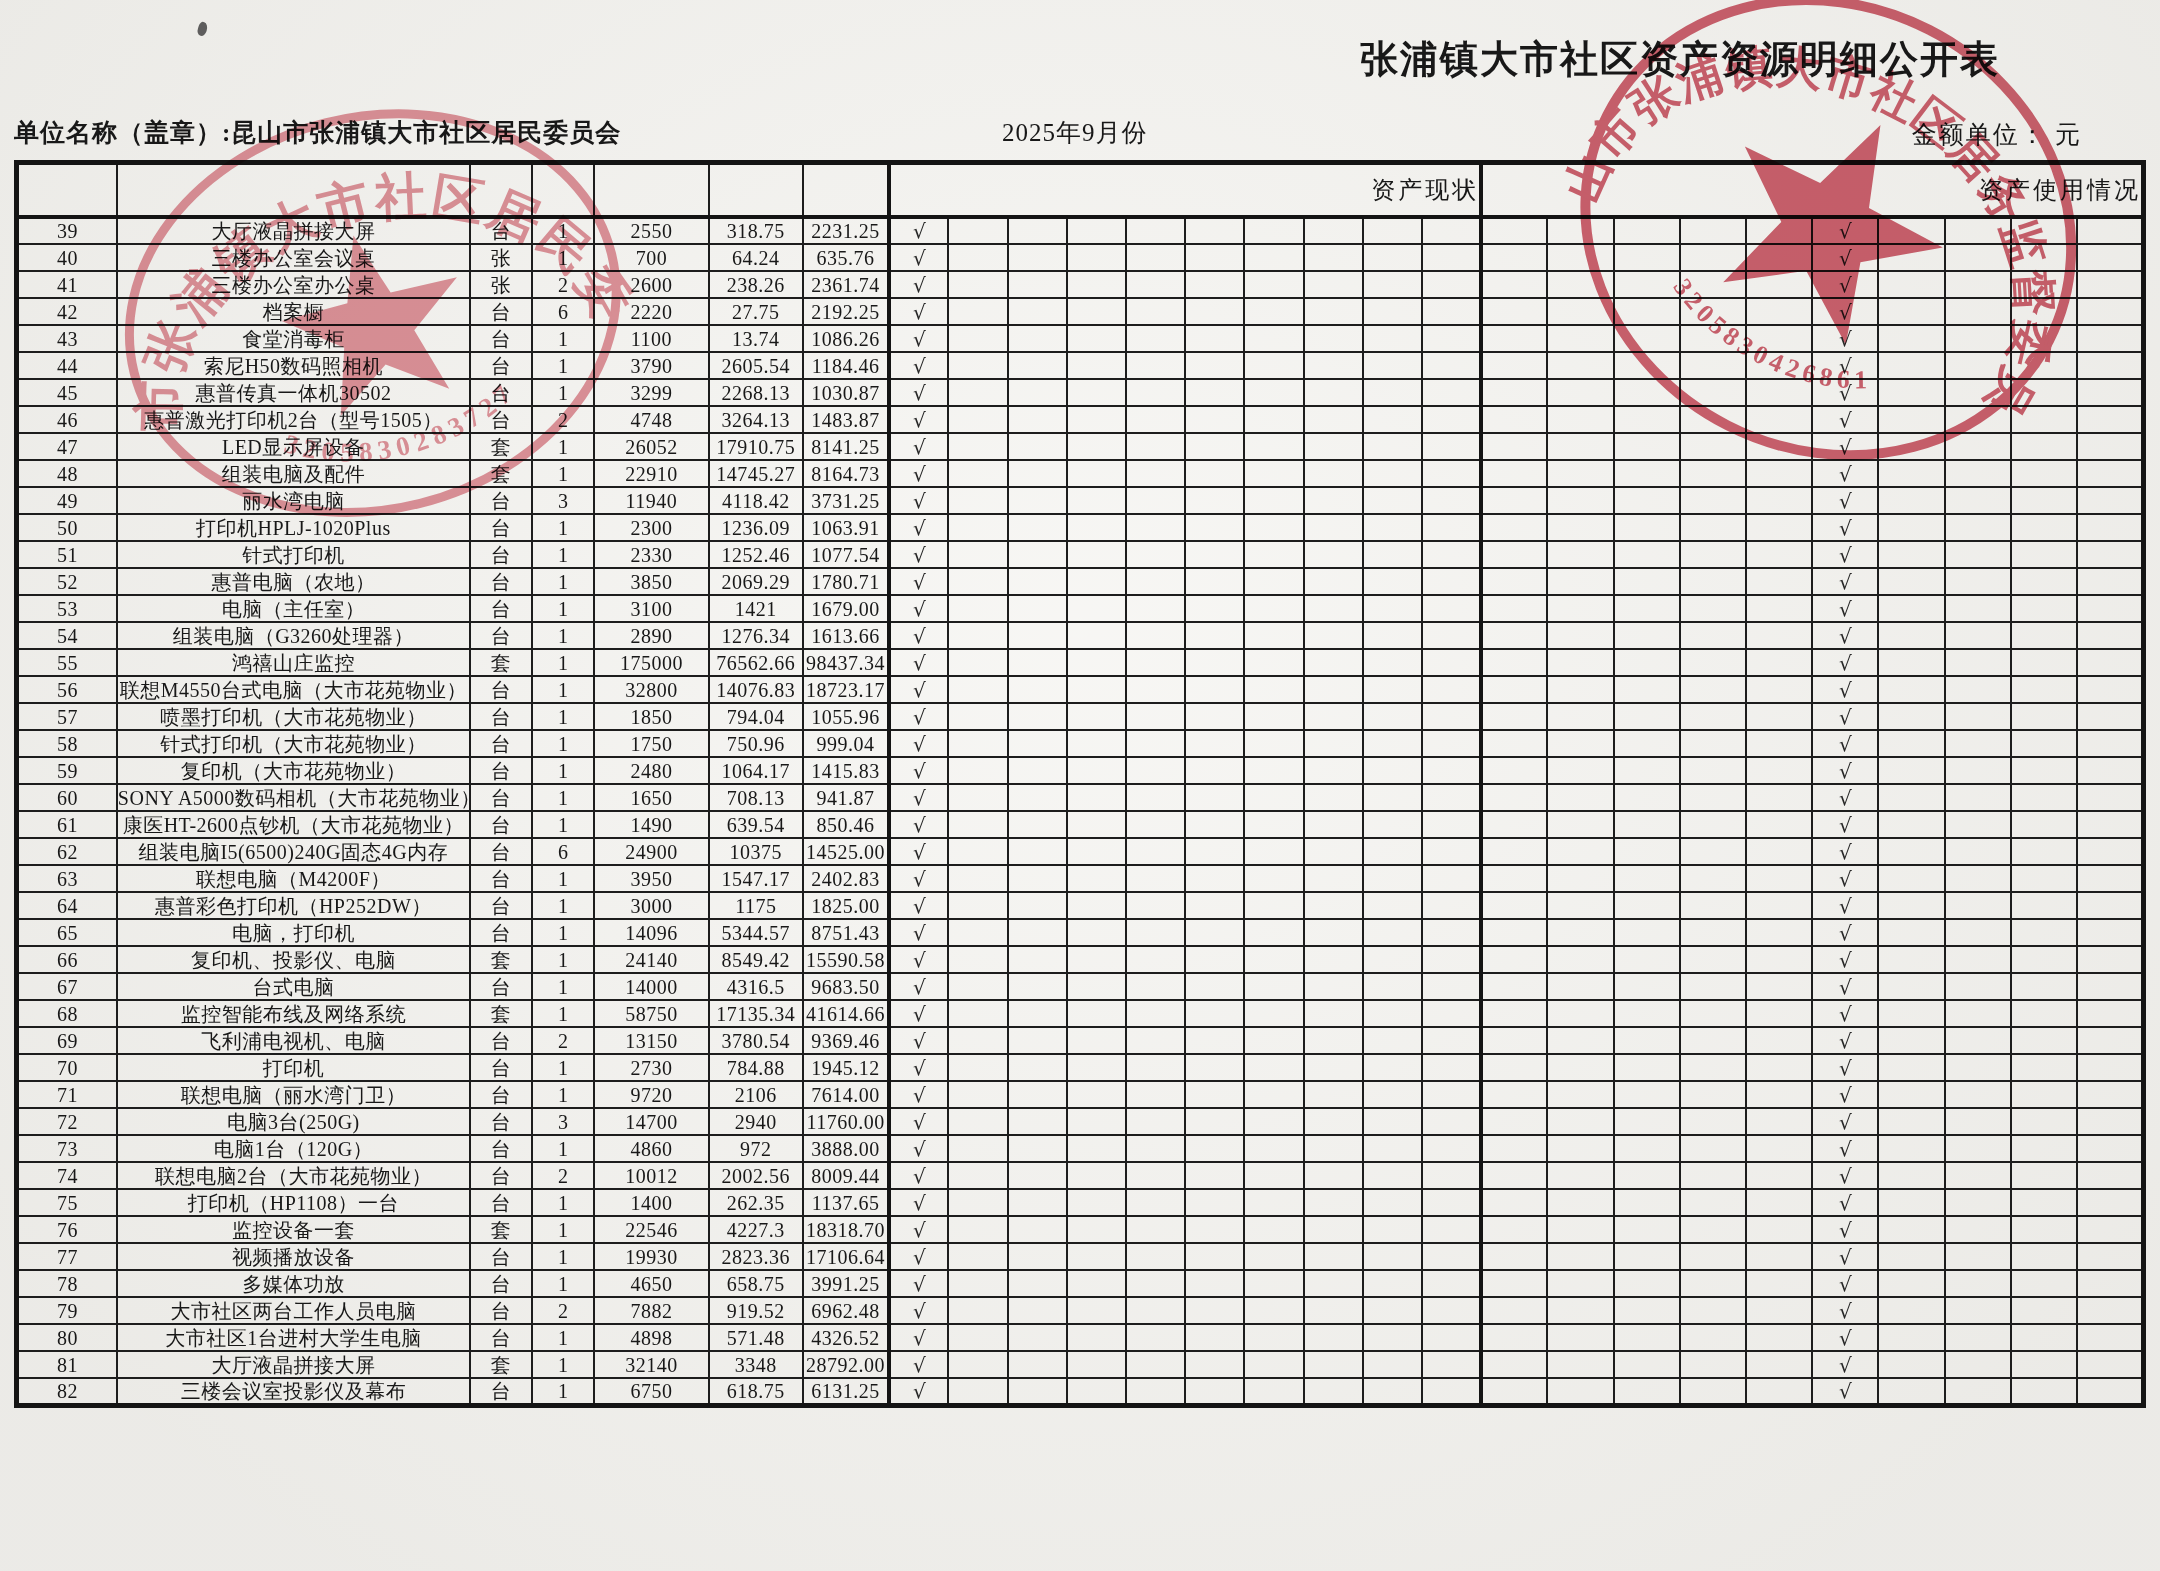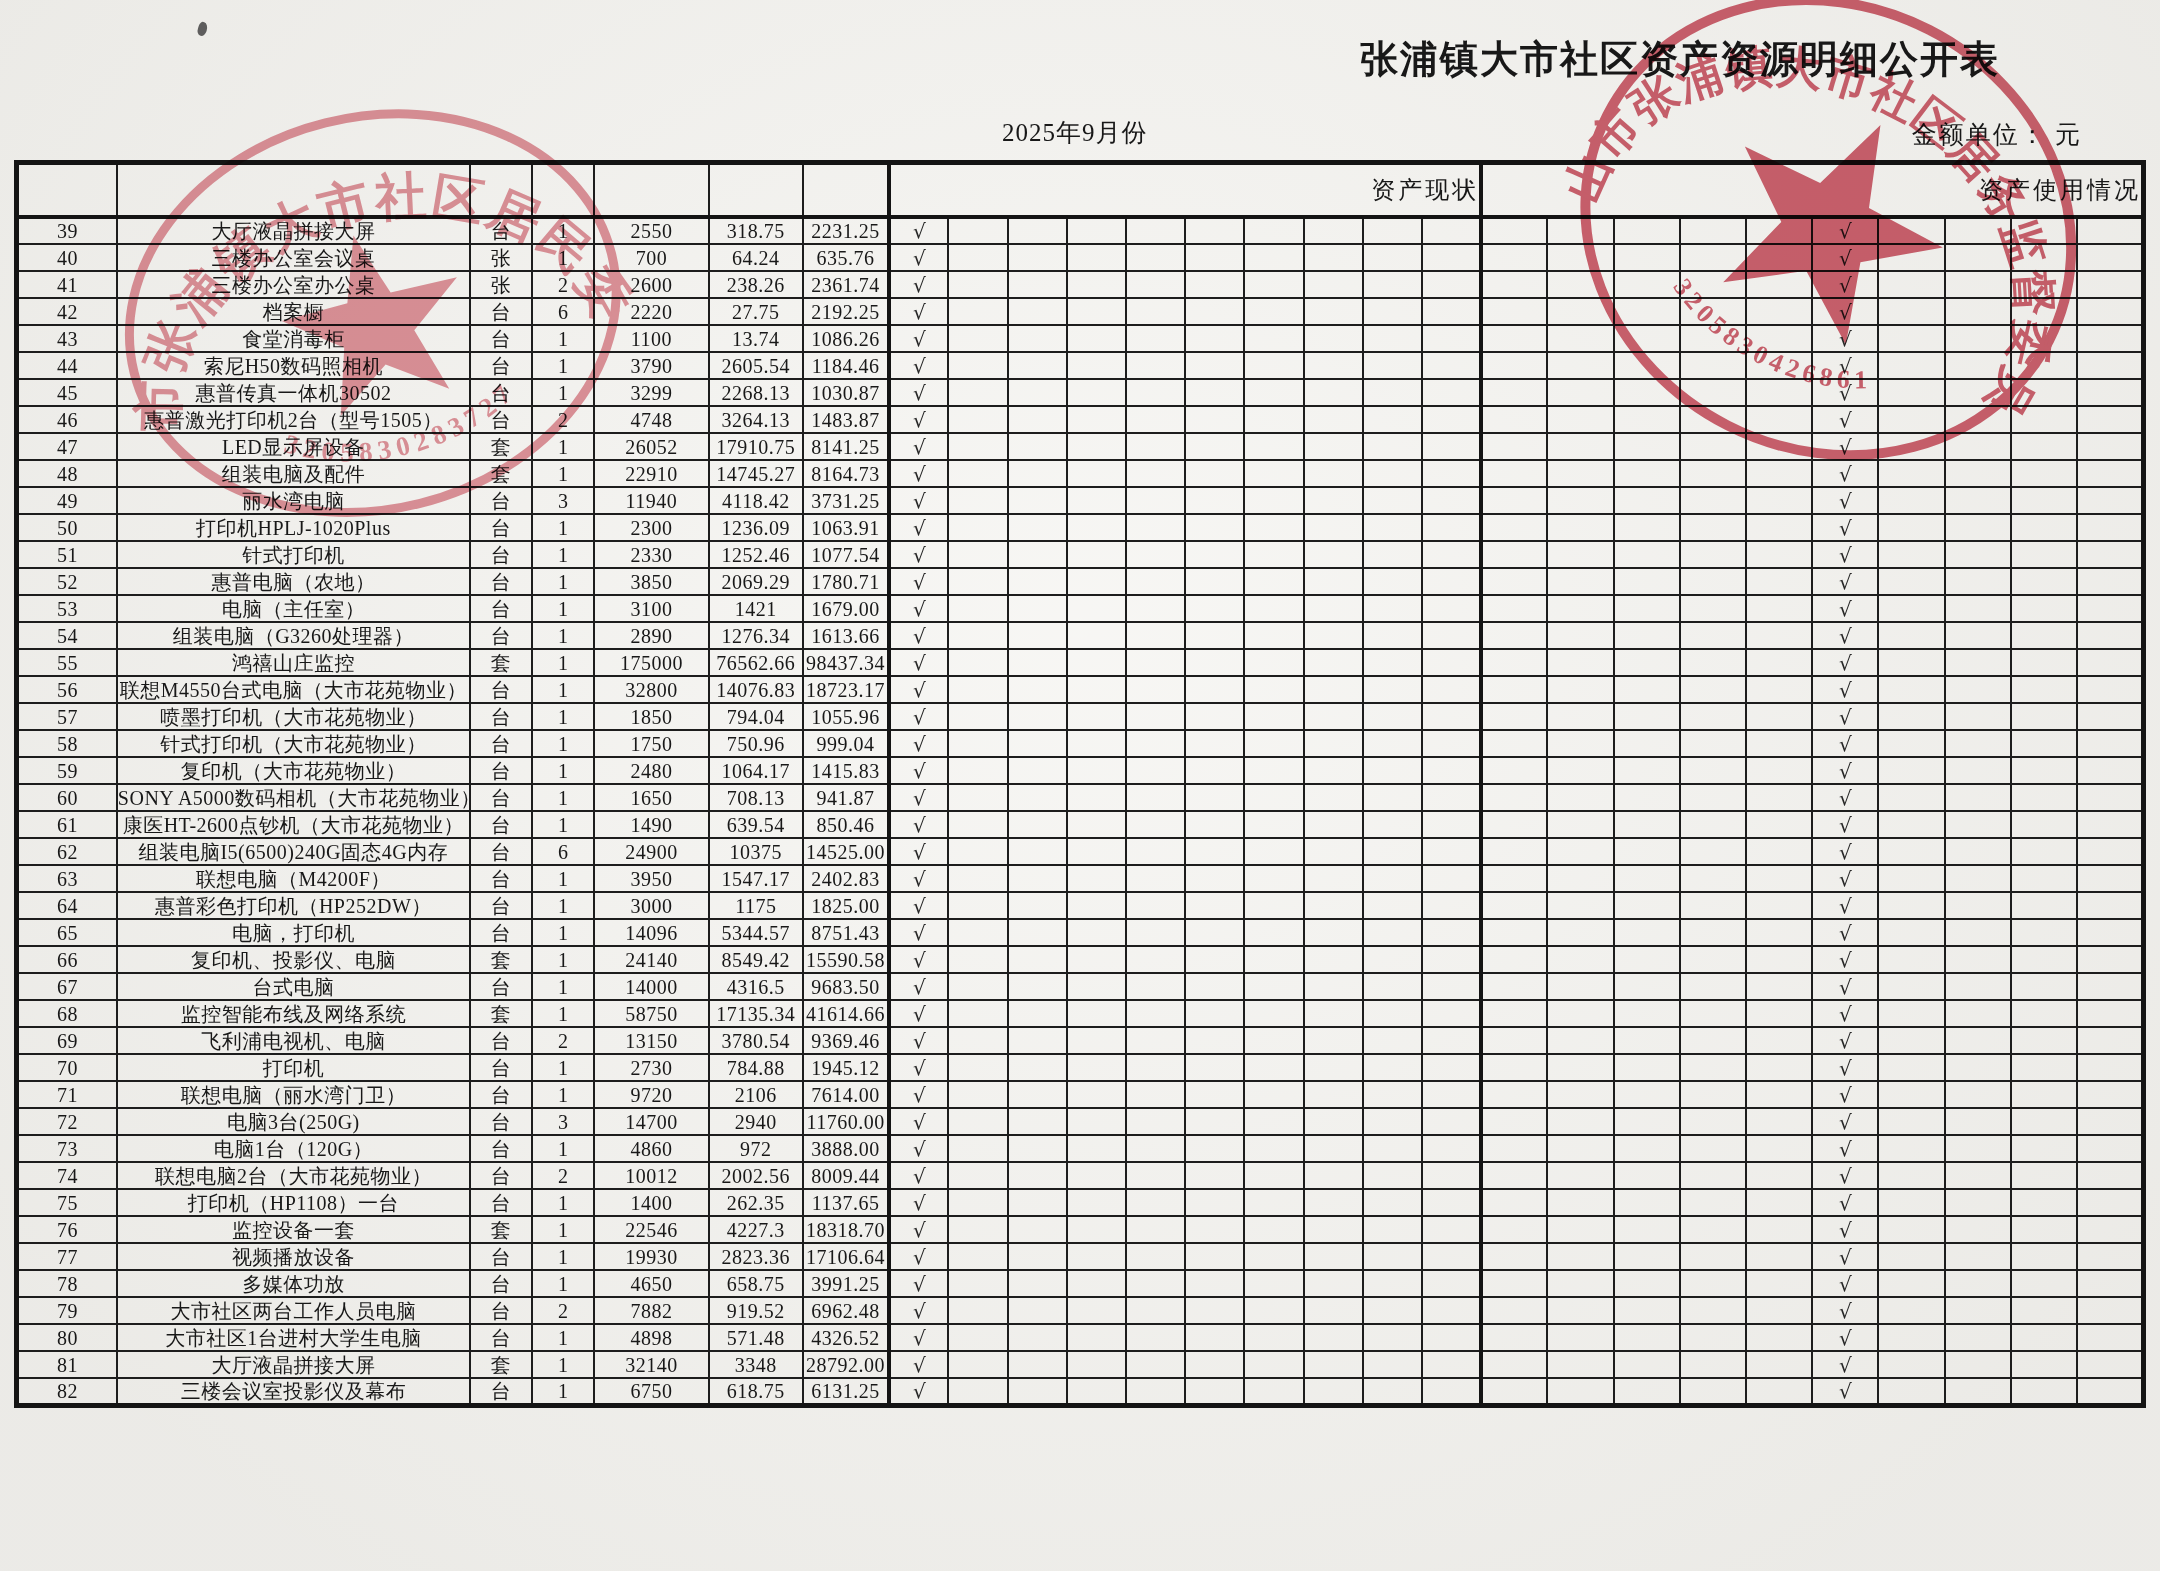--- a/index.html
+++ b/index.html
@@ -47,20 +47,21 @@
 </style>
 </head>
 <body>
 <div class="page">
 
   <div class="speck"></div>
 
   <div class="doc-title">张浦镇大市社区资产资源明细公开表</div>
 
   <div class="info-row">
+    <span class="info-unit">单位名称（盖章）:昆山市张浦镇大市社区居民委员会</span>
     <span class="info-period">2025年9月份</span>
     <span class="info-amount">金额单位： 元</span>
   </div>
 
   <table class="asset">
     <colgroup id="cols">
         <col style="width: 100px;">
         <col style="width: 352px;">
         <col style="width: 62px;">
         <col style="width: 62px;">

